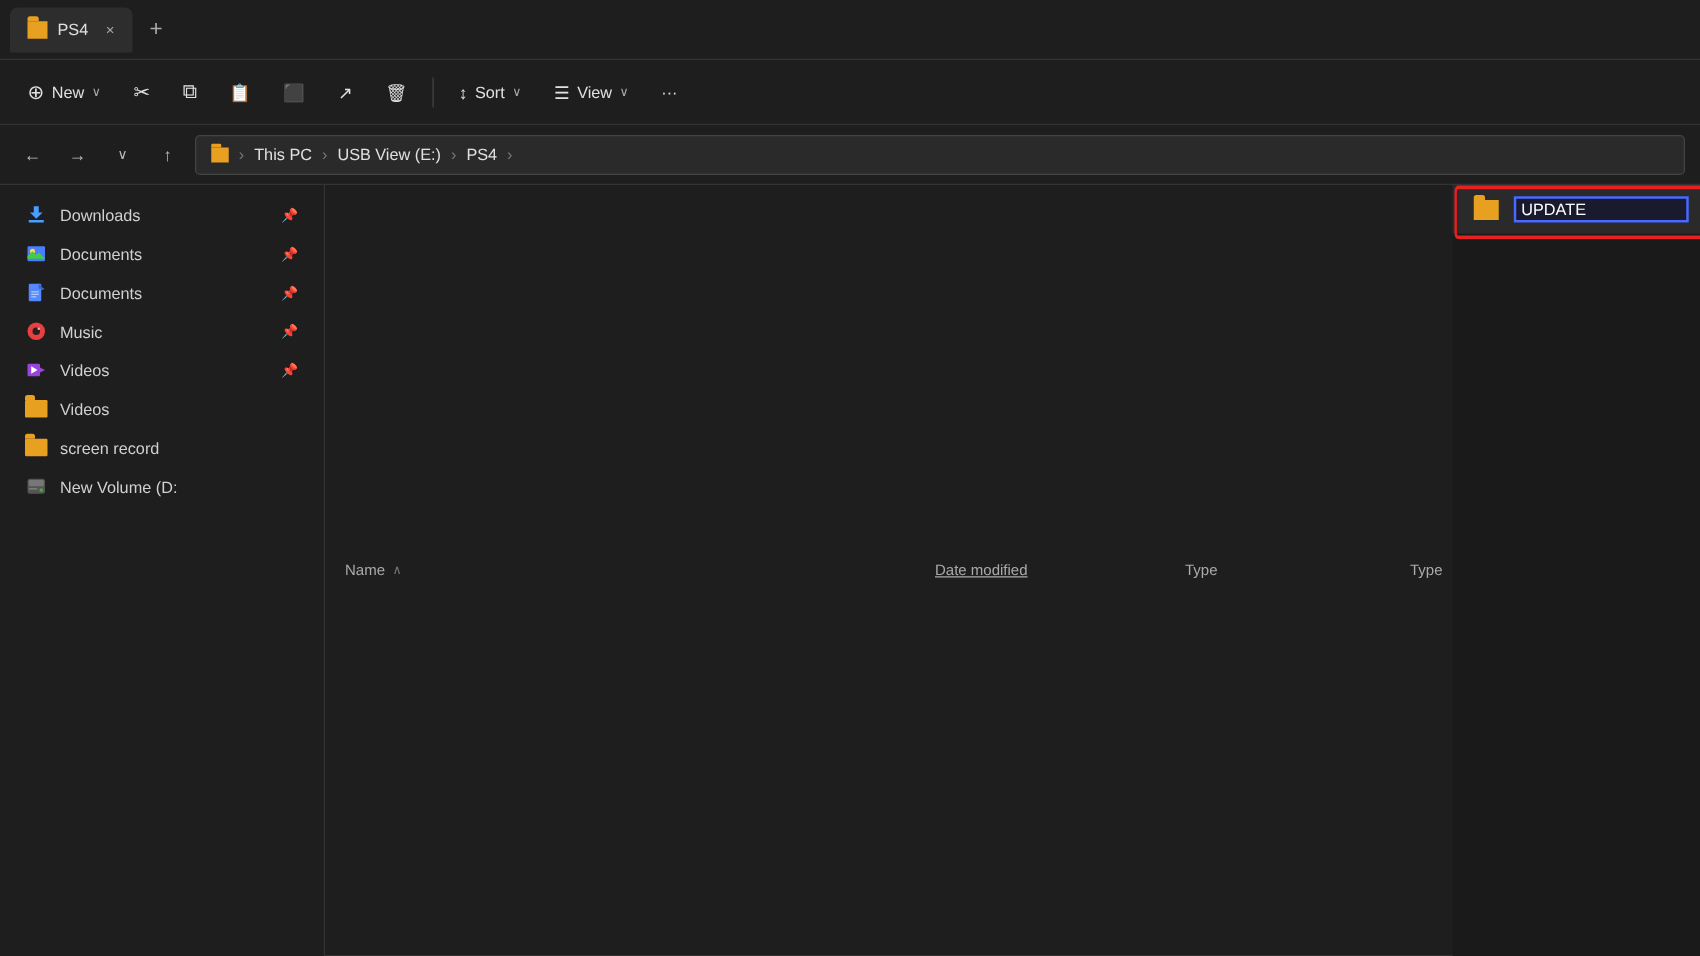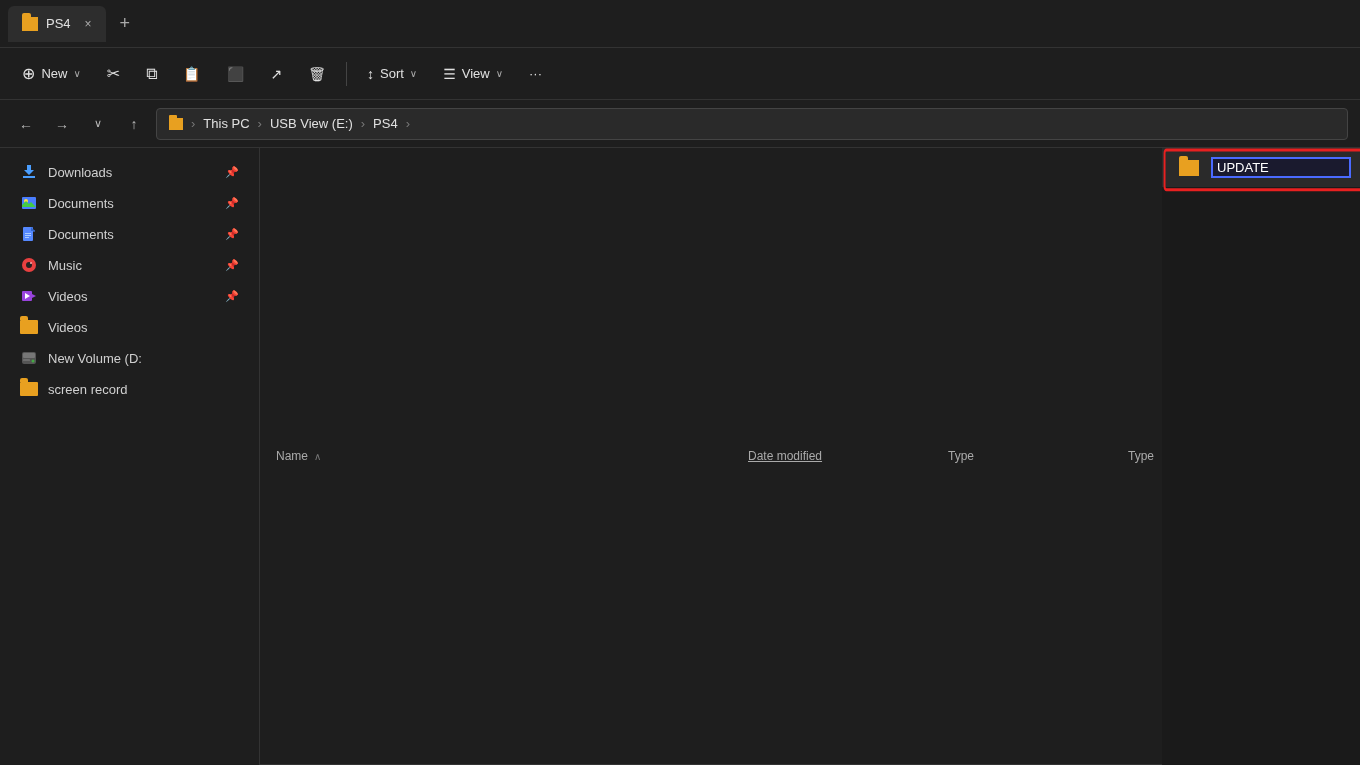--- a/index.html
+++ b/index.html
@@ -425,37 +425,37 @@
       <div class="sidebar-item-icon">
         <div style="width:18px;height:14px;background:#e8a020;position:relative;border-radius:1px;">
           <div style="position:absolute;top:-4px;left:0;width:8px;height:4px;background:#e8a020;border-radius:2px 2px 0 0;"></div>
         </div>
       </div>
       <span>Videos</span>
     </div>
 
     <div class="sidebar-item">
       <div class="sidebar-item-icon">
+        <div style="width:18px;height:14px;background:#e8a020;position:relative;border-radius:1px;">
+          <div style="position:absolute;top:-4px;left:0;width:8px;height:4px;background:#e8a020;border-radius:2px 2px 0 0;"></div>
+        </div>
+      </div>
+      <span>screen record</span>
+    </div>
+
+    <div class="sidebar-item">
+      <div class="sidebar-item-icon">
         <svg width="16" height="14" viewBox="0 0 16 14" fill="none">
           <rect x="1" y="1" width="14" height="12" rx="2" fill="#555"></rect>
           <rect x="2" y="2" width="12" height="5" rx="1" fill="#777"></rect>
           <circle cx="12" cy="10" r="1.5" fill="#44aa44"></circle>
           <rect x="2" y="8.5" width="7" height="1" rx="0.5" fill="#888"></rect>
         </svg>
       </div>
       <span>New Volume (D:</span>
-    </div>
-
-    <div class="sidebar-item">
-      <div class="sidebar-item-icon">
-        <div style="width:18px;height:14px;background:#e8a020;position:relative;border-radius:1px;">
-          <div style="position:absolute;top:-4px;left:0;width:8px;height:4px;background:#e8a020;border-radius:2px 2px 0 0;"></div>
-        </div>
-      </div>
-      <span>screen record</span>
     </div>
   </div>
 
   <div class="file-area">
 
     <div class="file-list-header">
       <div class="col-name">
         <span>Name</span>
         <span class="sort-arrow">∧</span>
       </div>

